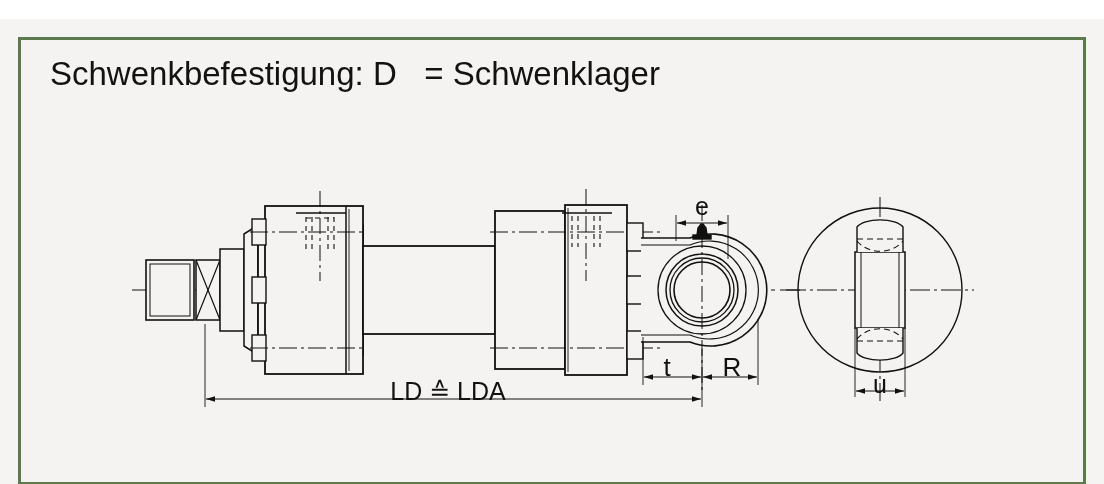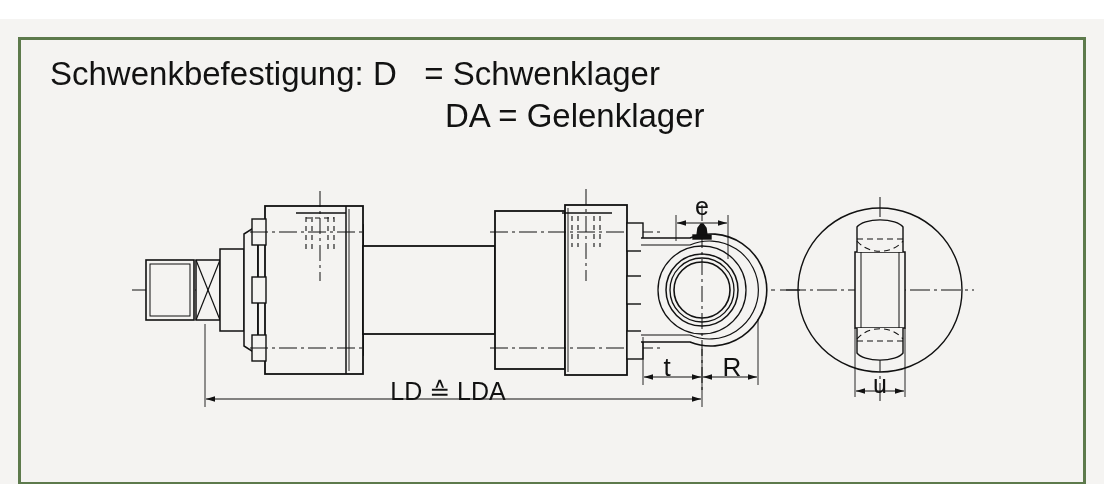--- a/index.html
+++ b/index.html
@@ -16,21 +16,20 @@
 </style>
 </head>
 <body>
 
 <div id="page">
 
   <div id="frame"></div>
 
   <div class="title-block">
     <div class="title-line">Schwenkbefestigung: D   = Schwenklager</div>
-    <div class="title-line l2">DA = Gelenklager</div>
   </div>
 
   <div id="svgwrap">
   <svg width="1104" height="484" viewBox="0 0 1104 484" xmlns="http://www.w3.org/2000/svg">
     <defs>
       <marker id="arrL" markerWidth="10" markerHeight="8" refX="9" refY="4" orient="auto" markerUnits="userSpaceOnUse">
         <path d="M9,4 L0,1.2 L0,6.8 Z" fill="#111"></path>
       </marker>
       <marker id="arrR" markerWidth="10" markerHeight="8" refX="1" refY="4" orient="auto" markerUnits="userSpaceOnUse">
         <path d="M1,4 L10,1.2 L10,6.8 Z" fill="#111"></path>

